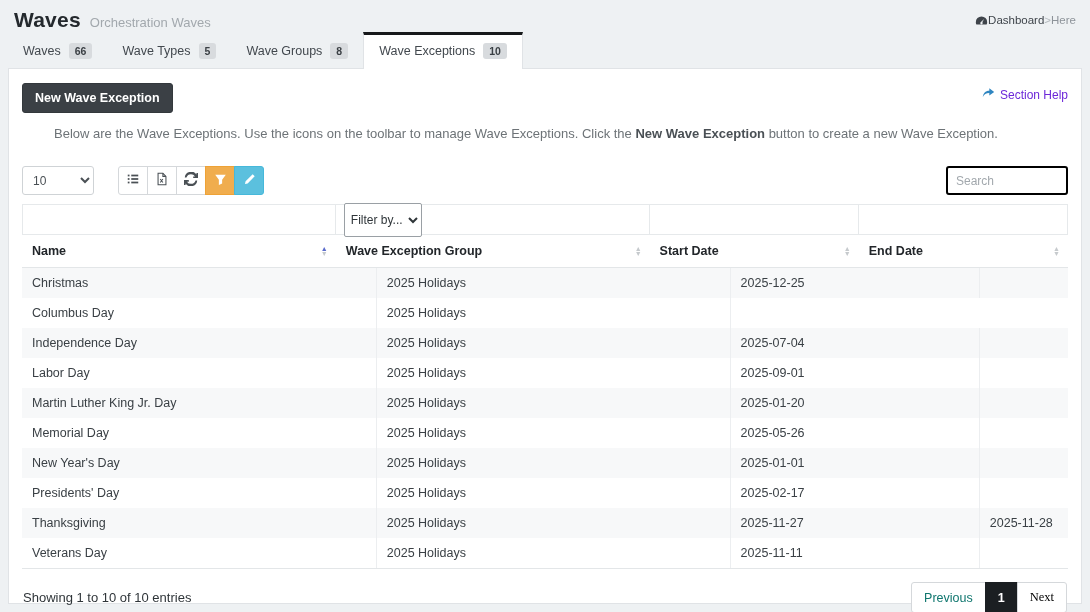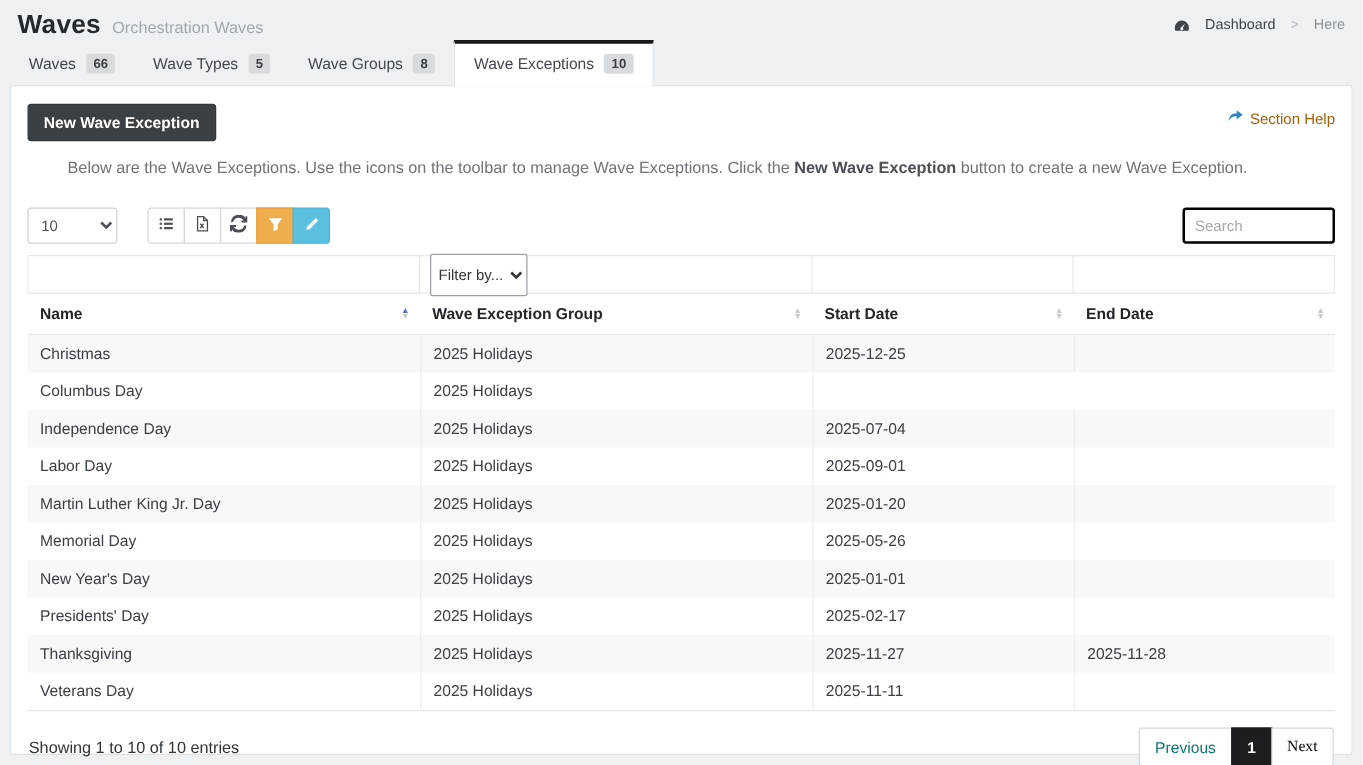--- a/index.html
+++ b/index.html
@@ -8,34 +8,34 @@
     background:#eef1f3;
     font-family:"Liberation Sans","DejaVu Sans",sans-serif;
     color:#3a4045;
     overflow:hidden;
   }
   
   .page-header{ display:flex; justify-content:space-between; align-items:center; padding:8px 14px 4px 14px; height:36px; }
   .title-wrap{ display:flex; align-items:baseline; gap:9px; }
   .page-title{ font-size:21px; font-weight:700; color:#24292d; letter-spacing:.2px; }
   .page-subtitle{ font-size:13px; color:#a2a8ad; }
-  .breadcrumb{ display:flex; align-items:center; gap:12px; font-size:11.5px; color:#3e444a; }
+  .breadcrumb{ display:flex; align-items:center; gap:0; font-size:11.5px; color:#3e444a; }
   .breadcrumb .sep{ color:#b4babe; }
   .breadcrumb .current{ color:#8d9399; }
   .breadcrumb svg{ display:block; }
   
   .tabs{ display:flex; align-items:flex-end; padding:0 8px; height:32px; position:relative; z-index:2; }
   .tab{ display:flex; align-items:center; gap:8px; padding:8px 15px 9px 15px; font-size:12.5px; color:#42484e; cursor:pointer; border-top:3px solid transparent; }
   .tab .badge{ background:#d8dbde; color:#3b4045; font-size:10.5px; font-weight:700; padding:2px 6px; border-radius:3px; }
   .tab.active{ background:#fff; border-top:3px solid #17191b; border-left:1px solid #e0e3e6; border-right:1px solid #e0e3e6; margin-bottom:-1px; padding-bottom:10px; }
   
   .card{ background:#fff; margin:0 8px; border:1px solid #e0e3e6; height:536px; position:relative; z-index:1; padding:14px 13px 0 13px; }
   .section-row{ display:flex; justify-content:space-between; align-items:flex-start; }
   .btn-new{ background:#3b4045; color:#fff; border:1px solid #33383c; border-radius:3px; font-size:12.5px; font-weight:600; padding:7px 12px; cursor:pointer; font-family:inherit; }
-  .help-link{ display:flex; align-items:center; gap:5px; color:#a16207; font-size:12px; text-decoration:none; margin-top:4px; cursor:pointer;text-align:center; }
+  .help-link{ display:flex; align-items:center; gap:5px; color:#6d28d9; font-size:12px; text-decoration:none; margin-top:4px; cursor:pointer;text-align:center; }
   .desc{ margin-top:13px; font-size:13px; color:#6d7377;margin-left:32px; }
   .desc b{ color:#4a5055; }
   
   .toolbar{ margin-top:25px; display:flex; justify-content:space-between; align-items:center; }
   .toolbar-left{ display:flex; align-items:center; gap:24px; }
   .page-size{ width:72px; height:29px; border:1px solid #cfd3d6; border-radius:3px; font-size:12px; color:#4a5055; padding:0 6px; background:#fff; font-family:inherit; }
   .btn-group{ display:flex; }
   .tb-btn{ width:30px; height:29px; background:#fff; border:1px solid #d5d8db; display:flex; align-items:center; justify-content:center; cursor:pointer; margin-left:-1px; padding:0; }
   .tb-btn:first-child{ border-radius:3px 0 0 3px; margin-left:0; }
   .tb-btn:last-child{ border-radius:0 3px 3px 0; }
@@ -49,21 +49,21 @@
   .filter-cell:first-child{ border-left-width:1px; }
   .filter-select{ height:34px; font-size:12px; color:#2f3539; border:1px solid #9aa0a5; border-radius:2px; background:#fff; padding:0 2px; font-family:inherit; }
   .thead{ display:grid; grid-template-columns:30% 30% 20% 20%; border-bottom:1px solid #e3e6e8; }
   .th{ position:relative; padding:9px 22px 9px 10px; font-size:12.5px; font-weight:700; color:#22262a; cursor:pointer; }
   .sort{ position:absolute; right:8px; top:50%; transform:translateY(-50%); display:flex; flex-direction:column; line-height:5px; font-size:7px; color:#c6cacd; }
   .sort span{ display:block; }
   .sort .up::before{ content:"▲"; }
   .sort .down::before{ content:"▼"; }
   .sort.asc .up{ color:#5b6ccc; }
   .tbody{ border-bottom:1px solid #e3e6e8; }
-  .tr{ display:grid; grid-template-columns:30% 30% 20% 20%; }
+  .tr{ display:grid; grid-template-columns:30% 30% 20% 20%;gap:40px; }
   .tr:nth-child(odd){ background:#f7f8f9; }
   .td{ padding:8px 10px; font-size:12.5px; color:#3a4045; border-left:1px solid #eceef0; min-height:29px; }
   .td:first-child{ border-left:none; }
   
   .table-footer{ display:flex; justify-content:space-between; align-items:center; padding:13px 1px 0 1px; }
   .entries{ font-size:13px; color:#2f3539; }
   .pagination{ display:flex; }
   .page-btn{ font-size:12.5px; padding:7px 12px; border:1px solid #d5d8db; background:#fff; cursor:pointer; margin-left:-1px; font-family:inherit; }
   .page-btn.prev{ color:#0f766e; border-radius:3px 0 0 3px; margin-left:0; }
   .page-btn.current{ background:#1b1f22; border-color:#1b1f22; color:#fff; font-weight:700; }

